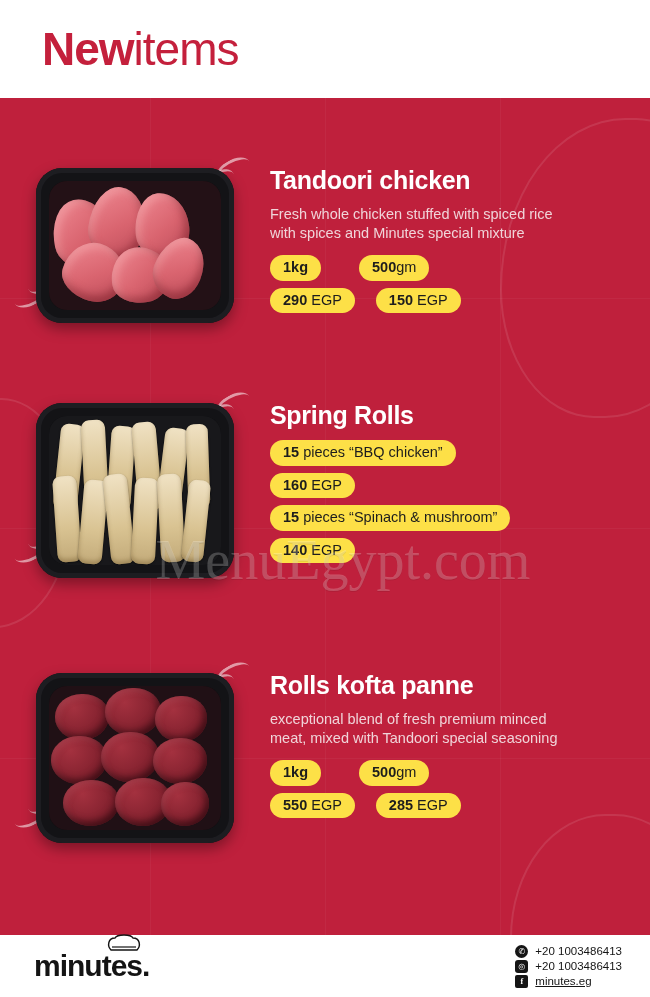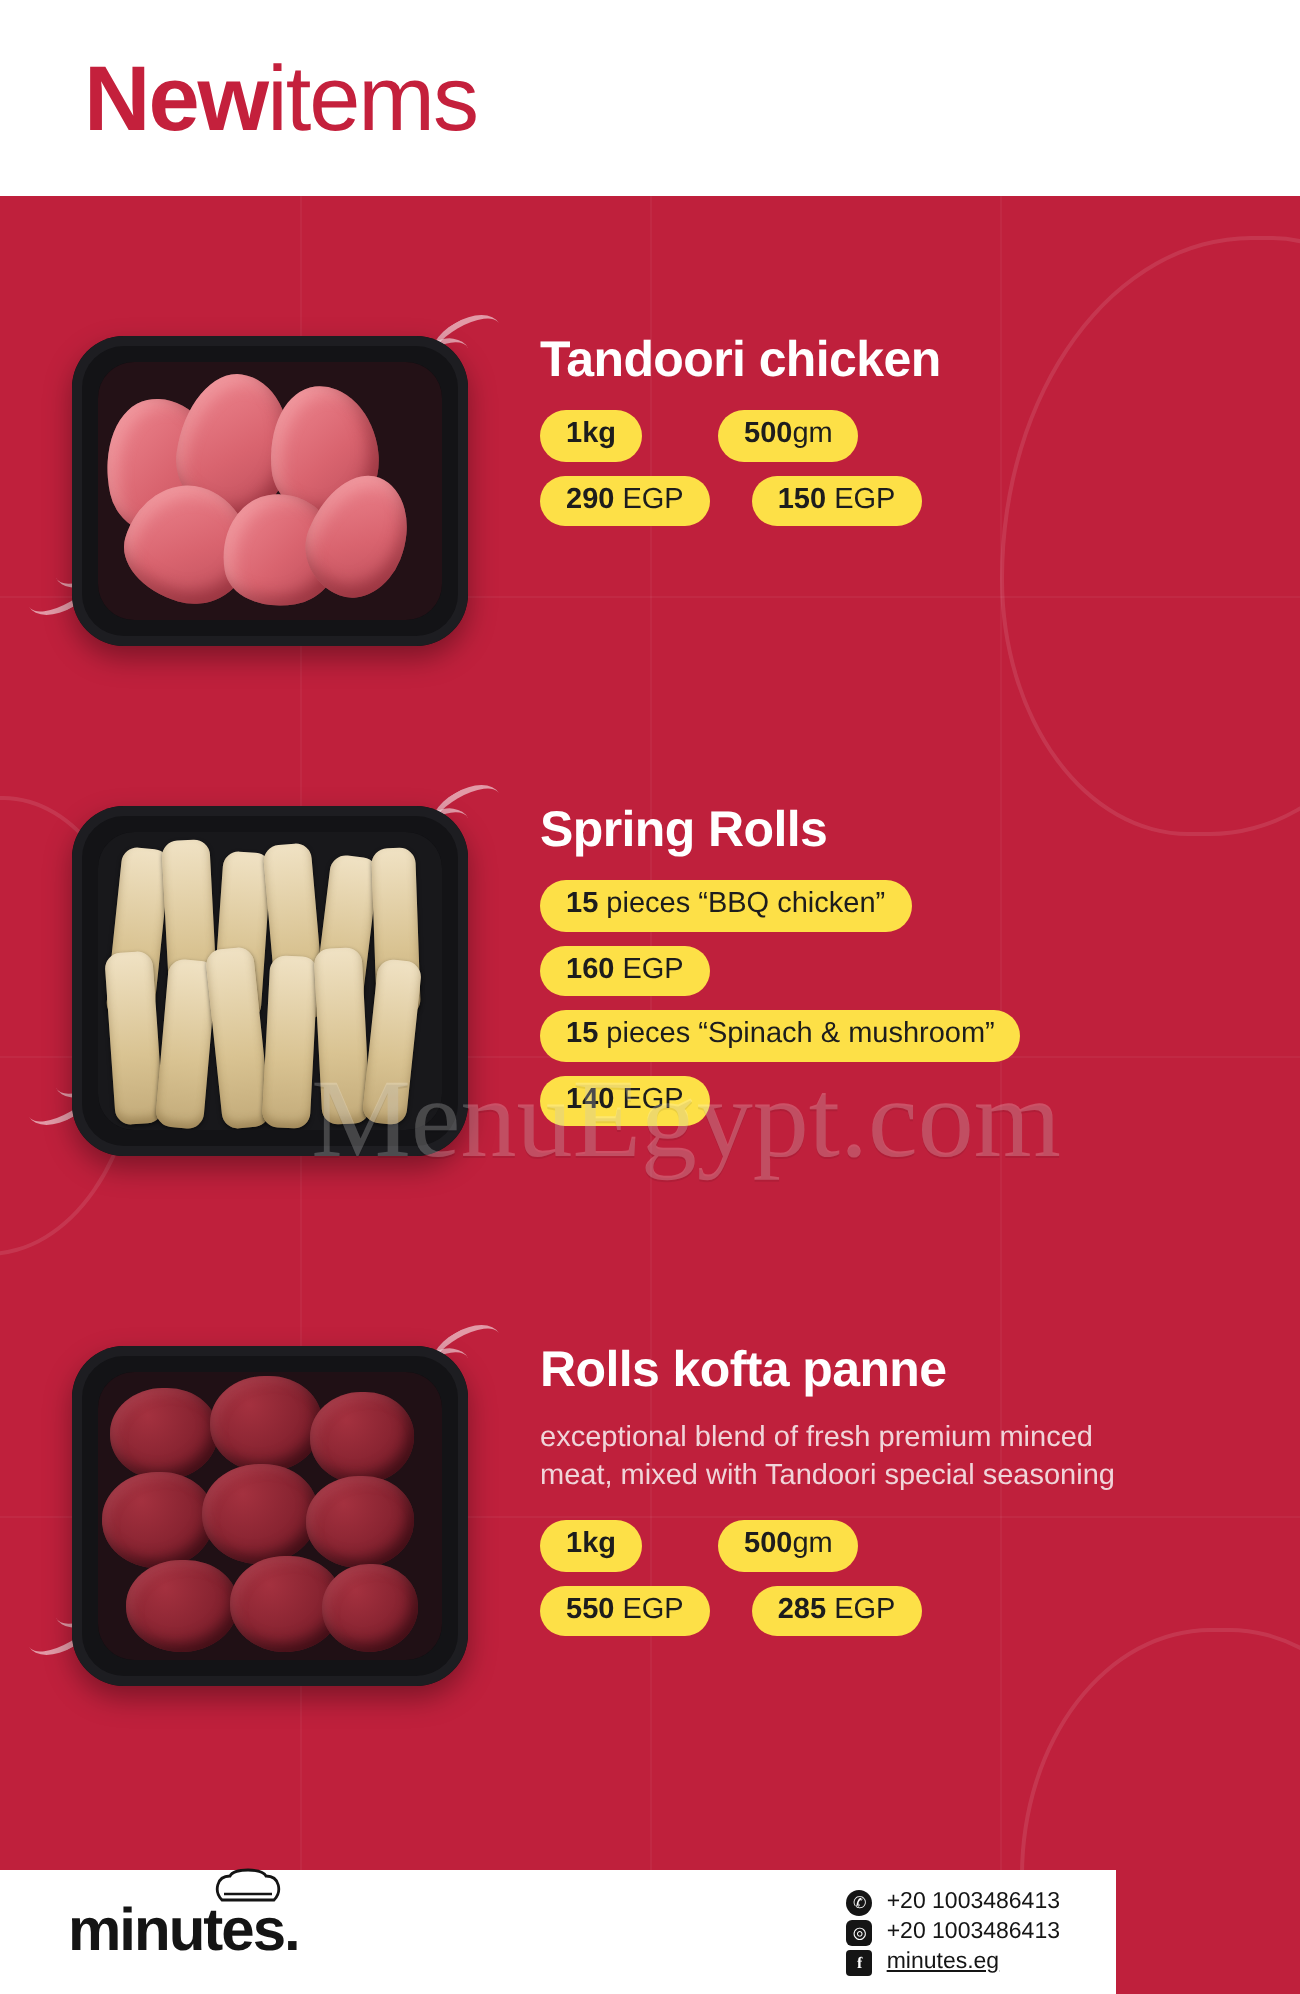--- a/index.html
+++ b/index.html
@@ -157,21 +157,21 @@
     line-height: 1.35;
   }
   .pill .qty { font-weight: bold; }
   .pill .unit { font-weight: normal; }
   .pill.price .amount { font-weight: bold; }
   .pill.price .cur { font-weight: normal; }
 
   
   .footer {
     position: absolute; left: 0; top: 935px;
-    width: 558px; height: 62px;
+    width: 650px; height: 62px;
     background: #ffffff;
     display: flex; align-items: center; justify-content: space-between;
     padding: 0 28px 0 34px;
   }
   .logo-wrap { position: relative; display: flex; align-items: flex-end; }
   .logo-text {
     font-size: 30px; font-weight: bold; color: #141414; letter-spacing: -1px;
   }
   .chef-hat {
     position: absolute; right: 8px; top: -16px;
@@ -242,20 +242,21 @@
               <div class="drum" style="left:86px; top:12px; width:54px; height:66px; transform:rotate(-6deg);"></div>
               <div class="drum" style="left:14px; top:62px; width:62px; height:58px; transform:rotate(16deg);"></div>
               <div class="drum" style="left:62px; top:66px; width:58px; height:56px; transform:rotate(-10deg);"></div>
               <div class="drum" style="left:106px;top:56px; width:48px; height:62px; transform:rotate(22deg);"></div>
             </div>
           </div>
         </div>
       </div>
       <div class="item-text">
         <div class="item-title">Tandoori chicken</div>
+        <div class="item-desc">Fresh whole chicken stuffed with spiced rice with spices and Minutes special mixture</div>
         <div class="pill-row">
           <div class="pill"><span class="qty">1kg</span><span class="unit"></span></div>
           <div class="pill" style="margin-left:30px;"><span class="qty">500</span><span class="unit">gm</span></div>
         </div>
         <div class="pill-row">
           <div class="pill price"><span class="amount">290</span> <span class="cur">EGP</span></div>
           <div class="pill price" style="margin-left:13px;"><span class="amount">150</span> <span class="cur">EGP</span></div>
         </div>
       </div>
     </div>

